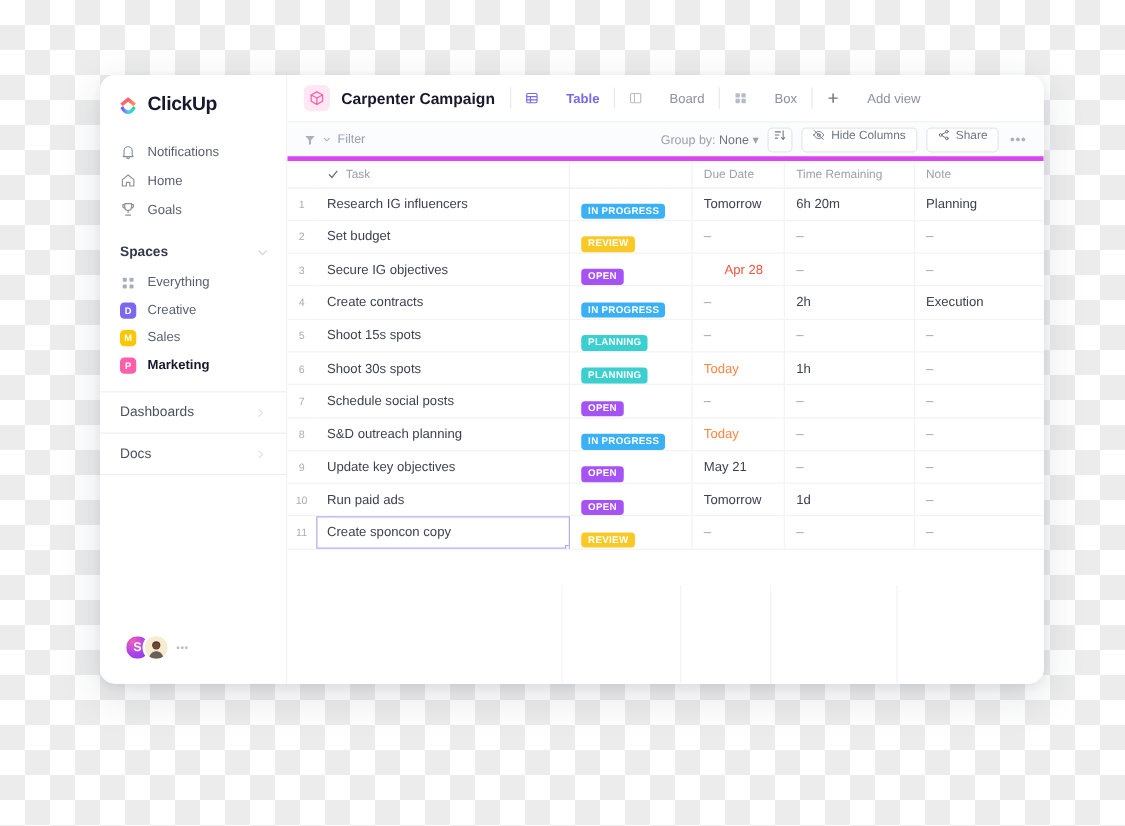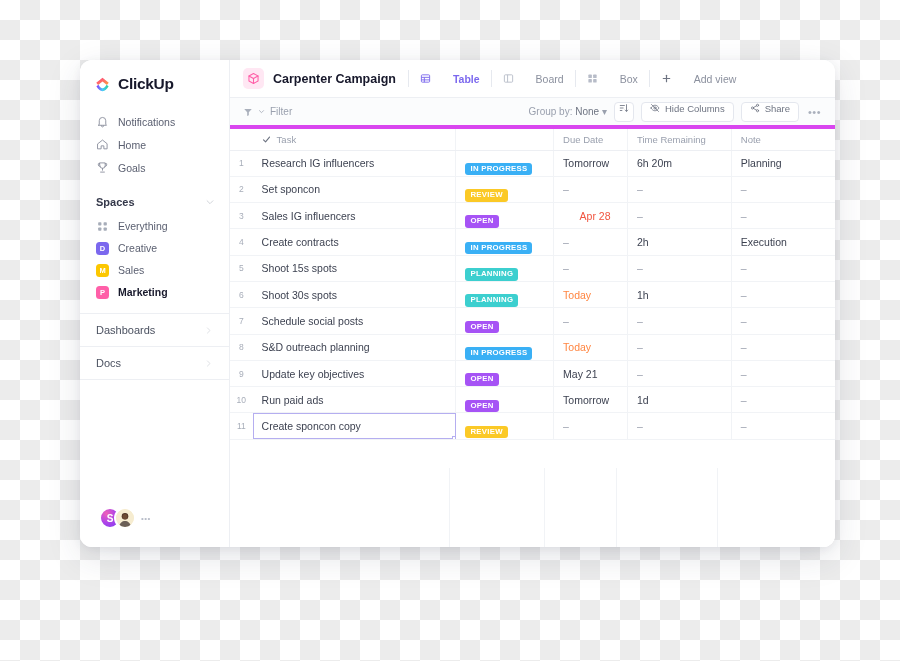--- a/index.html
+++ b/index.html
@@ -490,29 +490,29 @@
             <tr>
               <td class="num">1</td>
               <td class="task-cell">Research IG influencers</td>
               <td class="status"><span class="badge" style="background: rgb(58, 176, 245);">IN PROGRESS</span></td>
               <td class="due ">Tomorrow</td>
               <td>6h 20m</td>
               <td>Planning</td>
             </tr>
             <tr>
               <td class="num">2</td>
-              <td class="task-cell">Set sponcon</td>
+              <td class="task-cell">Set budget</td>
               <td class="status"><span class="badge" style="background: rgb(251, 201, 38);">REVIEW</span></td>
               <td class="due dash">–</td>
               <td class="dash">–</td>
               <td class="dash">–</td>
             </tr>
             <tr>
               <td class="num">3</td>
-              <td class="task-cell">Sales IG influencers</td>
+              <td class="task-cell">Secure IG objectives</td>
               <td class="status"><span class="badge" style="background: rgb(166, 83, 245);">OPEN</span></td>
               <td class="due overdue">Apr 28</td>
               <td class="dash">–</td>
               <td class="dash">–</td>
             </tr>
             <tr>
               <td class="num">4</td>
               <td class="task-cell">Create contracts</td>
               <td class="status"><span class="badge" style="background: rgb(58, 176, 245);">IN PROGRESS</span></td>
               <td class="due dash">–</td>

